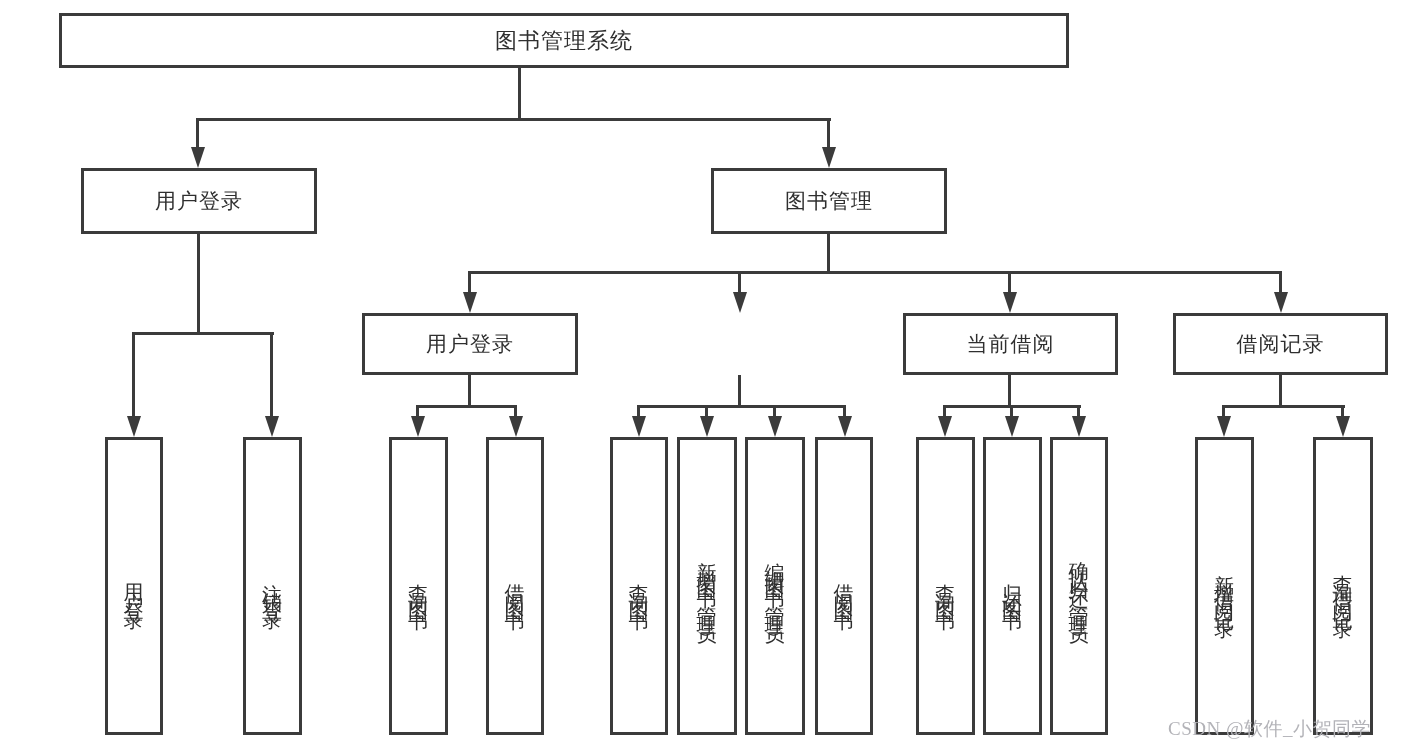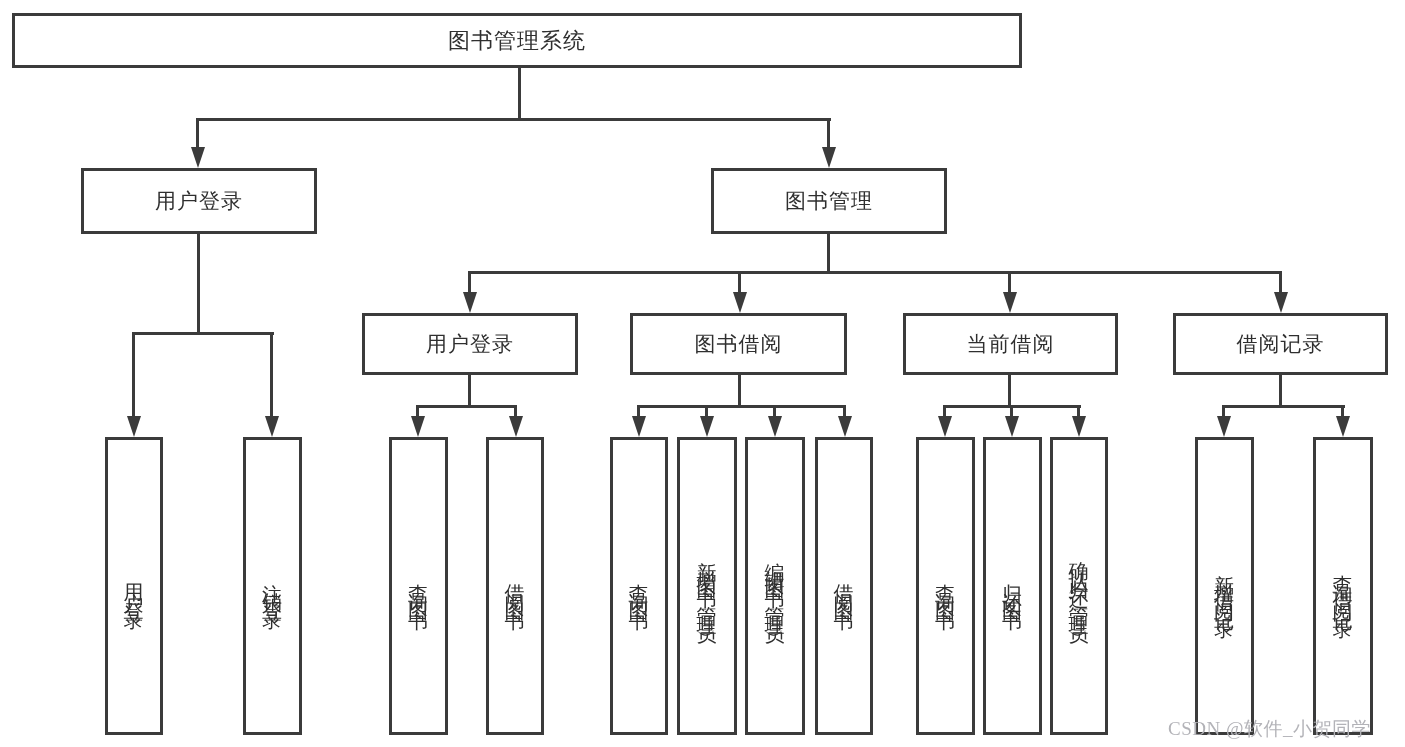--- a/index.html
+++ b/index.html
@@ -19,21 +19,21 @@
   .box{
     position:absolute;
     box-sizing:border-box;
     border:3px solid var(--line);
     background:#ffffff;
     display:flex;
     align-items:center;
     justify-content:center;
   }
   .box-h{ font-size:21px; letter-spacing:1px; }
-  .box-root{ font-size:22px; }
+  .box-root{ font-size:22px;margin-left:47px; }
   .box-v{ }
   .vtext{
     writing-mode:vertical-lr;
     text-orientation:mixed;
     font-size:20px;
     line-height:1.1;
     letter-spacing:9px;
     white-space:nowrap;
   }
   .hline{ position:absolute; height:3px; background:var(--line); }
@@ -66,23 +66,20 @@
 
   <div class="box box-h" style="left:81px;top:168px;width:236px;height:66px;">
     <span>用户登录</span>
   </div>
   <div class="box box-h" style="left:711px;top:168px;width:236px;height:66px;">
     <span>图书管理</span>
   </div>
 
   <div class="box box-h" style="left:362px;top:313px;width:216px;height:62px;">
     <span>用户登录</span>
-  </div>
-  <div class="box box-h" style="left:630px;top:313px;width:217px;height:62px;">
-    <span>图书借阅</span>
   </div>
   <div class="box box-h" style="left:903px;top:313px;width:215px;height:62px;">
     <span>当前借阅</span>
   </div>
   <div class="box box-h" style="left:1173px;top:313px;width:215px;height:62px;">
     <span>借阅记录</span>
   </div>
 
   <div class="box box-v" style="left:105px;top:437px;width:58px;height:298px;">
     <span class="vtext">用户登录</span>

